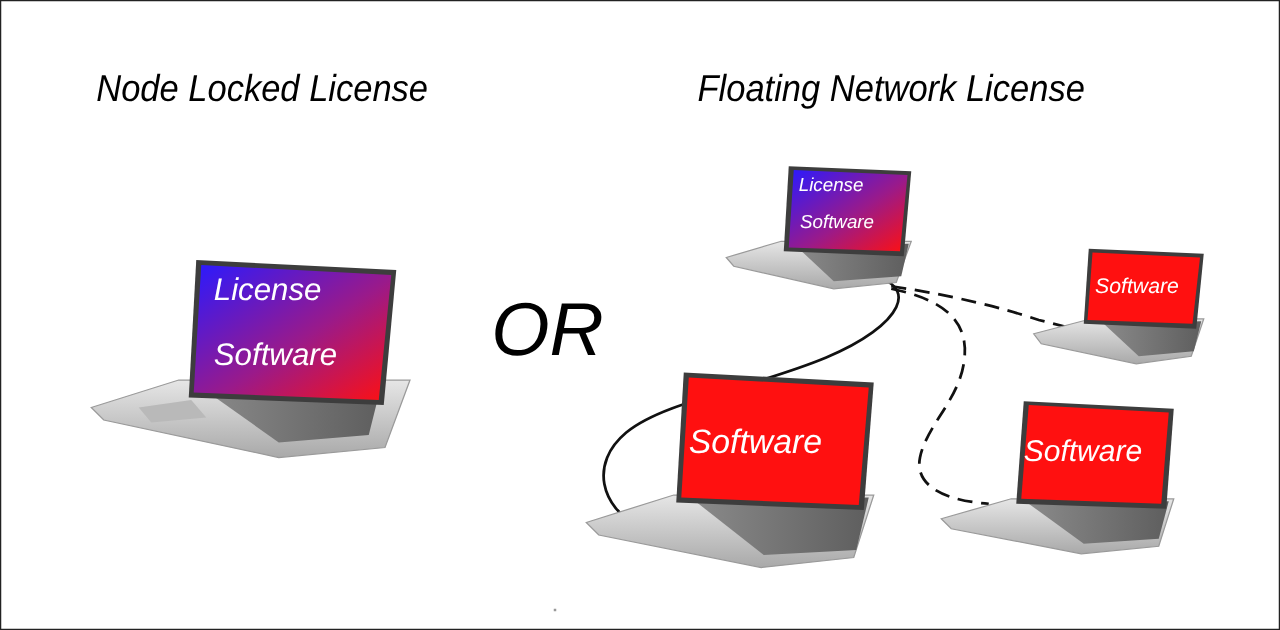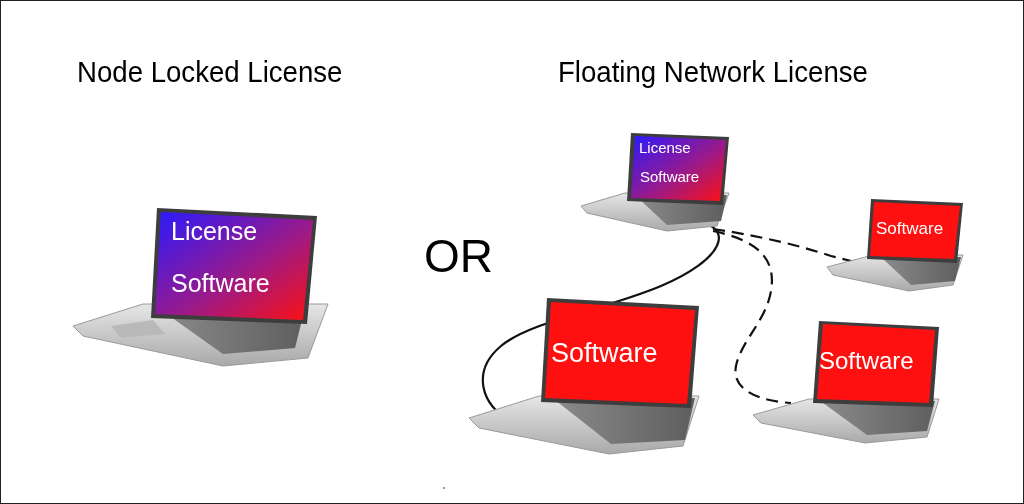--- a/index.html
+++ b/index.html
@@ -2,27 +2,28 @@
 <html><head>
   <meta charset="utf-8">
   <style>
     html, body { margin: 0; padding: 0; background: #ffffff; }
     body { width: 1024px; height: 504px; overflow: hidden; }
     .frame {
       position: absolute; left: 0; top: 0;
       width: 1022px; height: 502px;
       border: 1px solid #222; background: #fff;
       font-family: "Liberation Sans", sans-serif;
+      font-style: italic;
     }
     .title {
       position: absolute; font-size: 30px; color: #000; white-space: nowrap;
       transform: scaleX(0.92); transform-origin: left top;
     }
     .or-text {
-      position: absolute; left: 392px; top: 228px; font-size: 46px; color: #000; margin-left: 31px;
+      position: absolute; left: 392px; top: 228px; font-size: 60px; color: #000;
     }
     svg.diagram { position: absolute; left: 0; top: 0; }
     .scr-text { font-family: "Liberation Sans", sans-serif; fill: #ffffff; }
   </style>
 </head>
 <body>
 
 <div class="frame">
 
   <div class="title" style="left:76px; top:54px;">Node Locked License</div>

